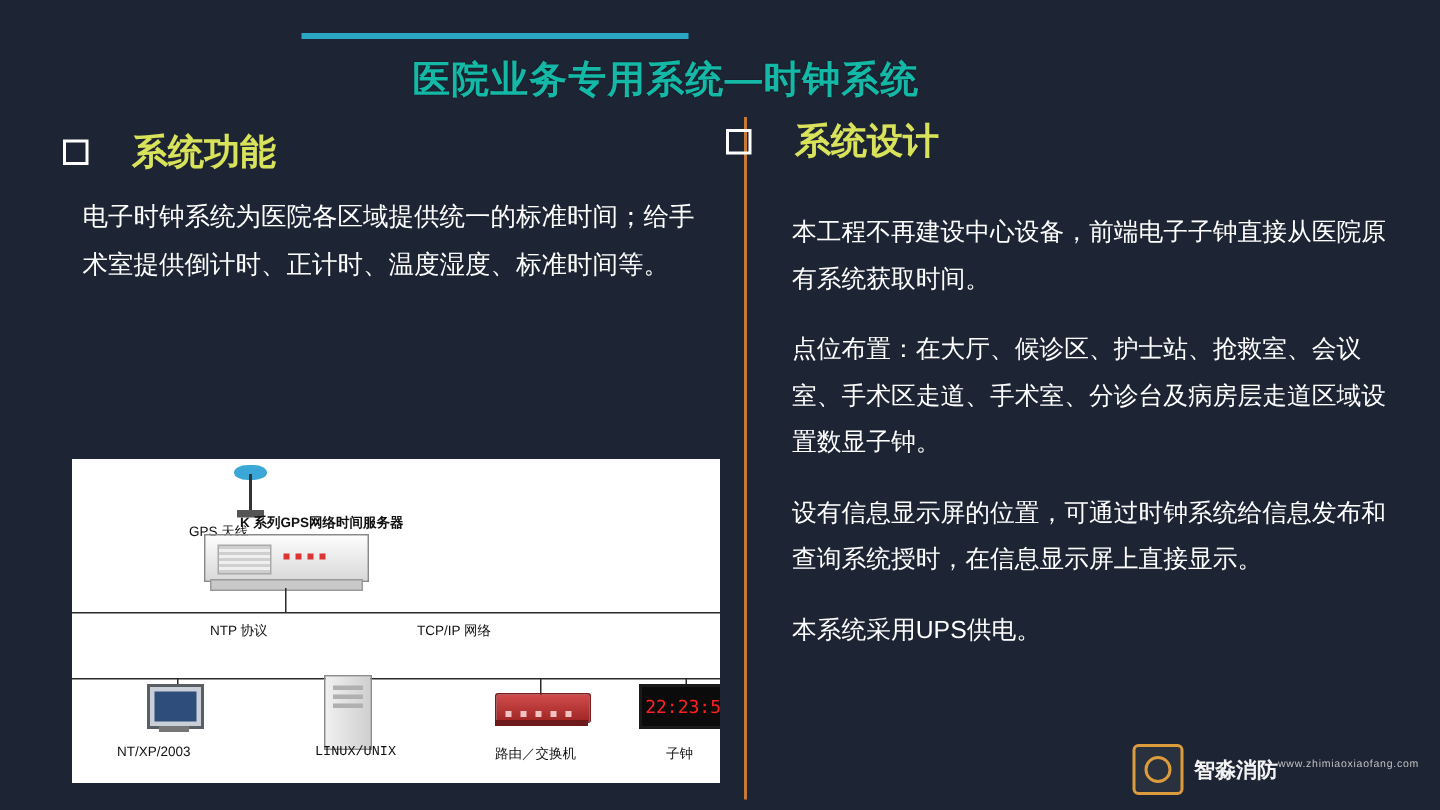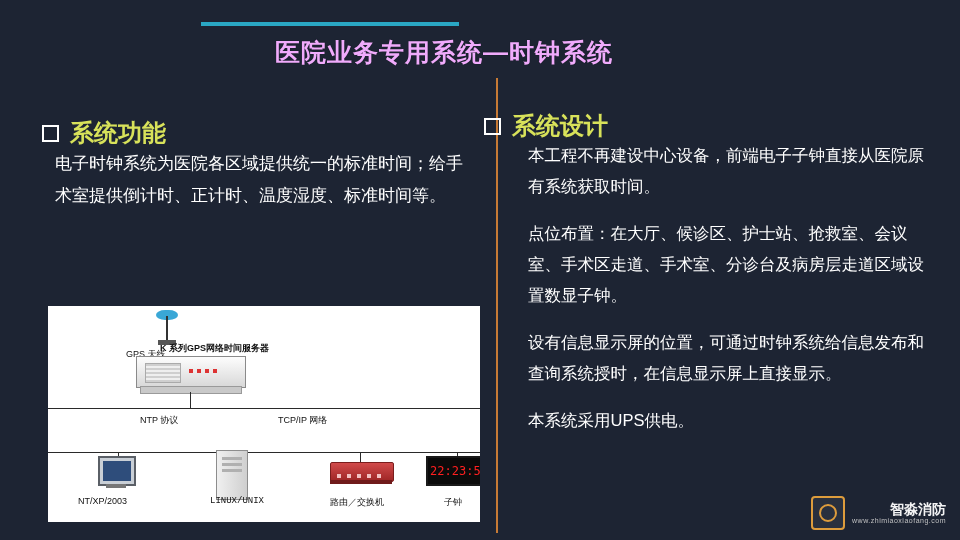--- a/index.html
+++ b/index.html
@@ -12,50 +12,50 @@
   .slide{position:absolute;inset:0;}
 
   
   .title-rule{
     position:absolute;left:201px;top:22px;width:258px;height:4px;
     background:#2aa7c4;
   }
   .slide-title{
     position:absolute;left:0;top:36px;width:888px;
     text-align:center;
-    color:#f0abfc;
+    color:#14b8a6;
     font-size:25px;font-weight:bold;
     letter-spacing:1px;
     text-shadow:0 0 1px rgba(0,0,0,.6);
   }
 
   
   .v-divider{
     position:absolute;left:496px;top:78px;width:2px;height:455px;
     background:#c77a35;
   }
 
   
   .sec-head{
-    position:absolute;display:flex;align-items:center;gap:11px;
-    color:#d8e25a;font-size:24px;font-weight:bold;margin-top:32px;
+    position:absolute;display:flex;align-items:center;gap:29px;
+    color:#d8e25a;font-size:24px;font-weight:bold;
   }
   .sq{
     width:17px;height:17px;border:2px solid #ffffff;
     display:inline-block;box-sizing:border-box;
   }
   .sec-func{left:42px;top:85px;}
   .sec-arch{left:42px;top:252px;}
   .sec-design{left:484px;top:78px;}
 
   
   .para{
     position:absolute;color:#ffffff;font-size:17px;line-height:32px;
   }
-  .left-para{left:55px;top:129px;width:420px;margin-top:19px;}
+  .left-para{left:55px;top:129px;width:420px;}
   .right-para{left:512px;top:124px;width:432px;font-size:16.5px;line-height:31px;}
   .right-para p{margin:16px;}
 
   
   .arch-img{
     position:absolute;left:48px;top:306px;width:432px;height:216px;
     background:#ffffff;overflow:hidden;
   }
   .arch-inner{position:absolute;inset:0;}
   .hline{position:absolute;left:0;width:432px;height:1px;background:#2a2a2a;}
@@ -126,21 +126,21 @@
     position:absolute;right:14px;bottom:10px;display:flex;align-items:center;gap:7px;opacity:.95;
   }
   .wm-badge{
     width:30px;height:30px;border:2px solid #e8a33d;border-radius:4px;
     position:relative;background:rgba(255,255,255,.06);
   }
   .wm-badge:before{
     content:"";position:absolute;left:6px;top:6px;width:14px;height:14px;
     border:2px solid #e8a33d;border-radius:50%;
   }
-  .wm-text{display:flex;flex-direction:column;line-height:1.05;align-items:flex-end;}
+  .wm-text{display:flex;flex-direction:row;line-height:1.05;}
   .wm-main{color:#ffffff;font-size:14px;font-weight:bold;}
   .wm-sub{color:#c9c9c9;font-size:7px;letter-spacing:.5px;}
 </style>
 </head>
 <body>
 
 <div class="slide">
 
   <div class="title-rule"></div>
   <div class="slide-title">医院业务专用系统—时钟系统</div>

